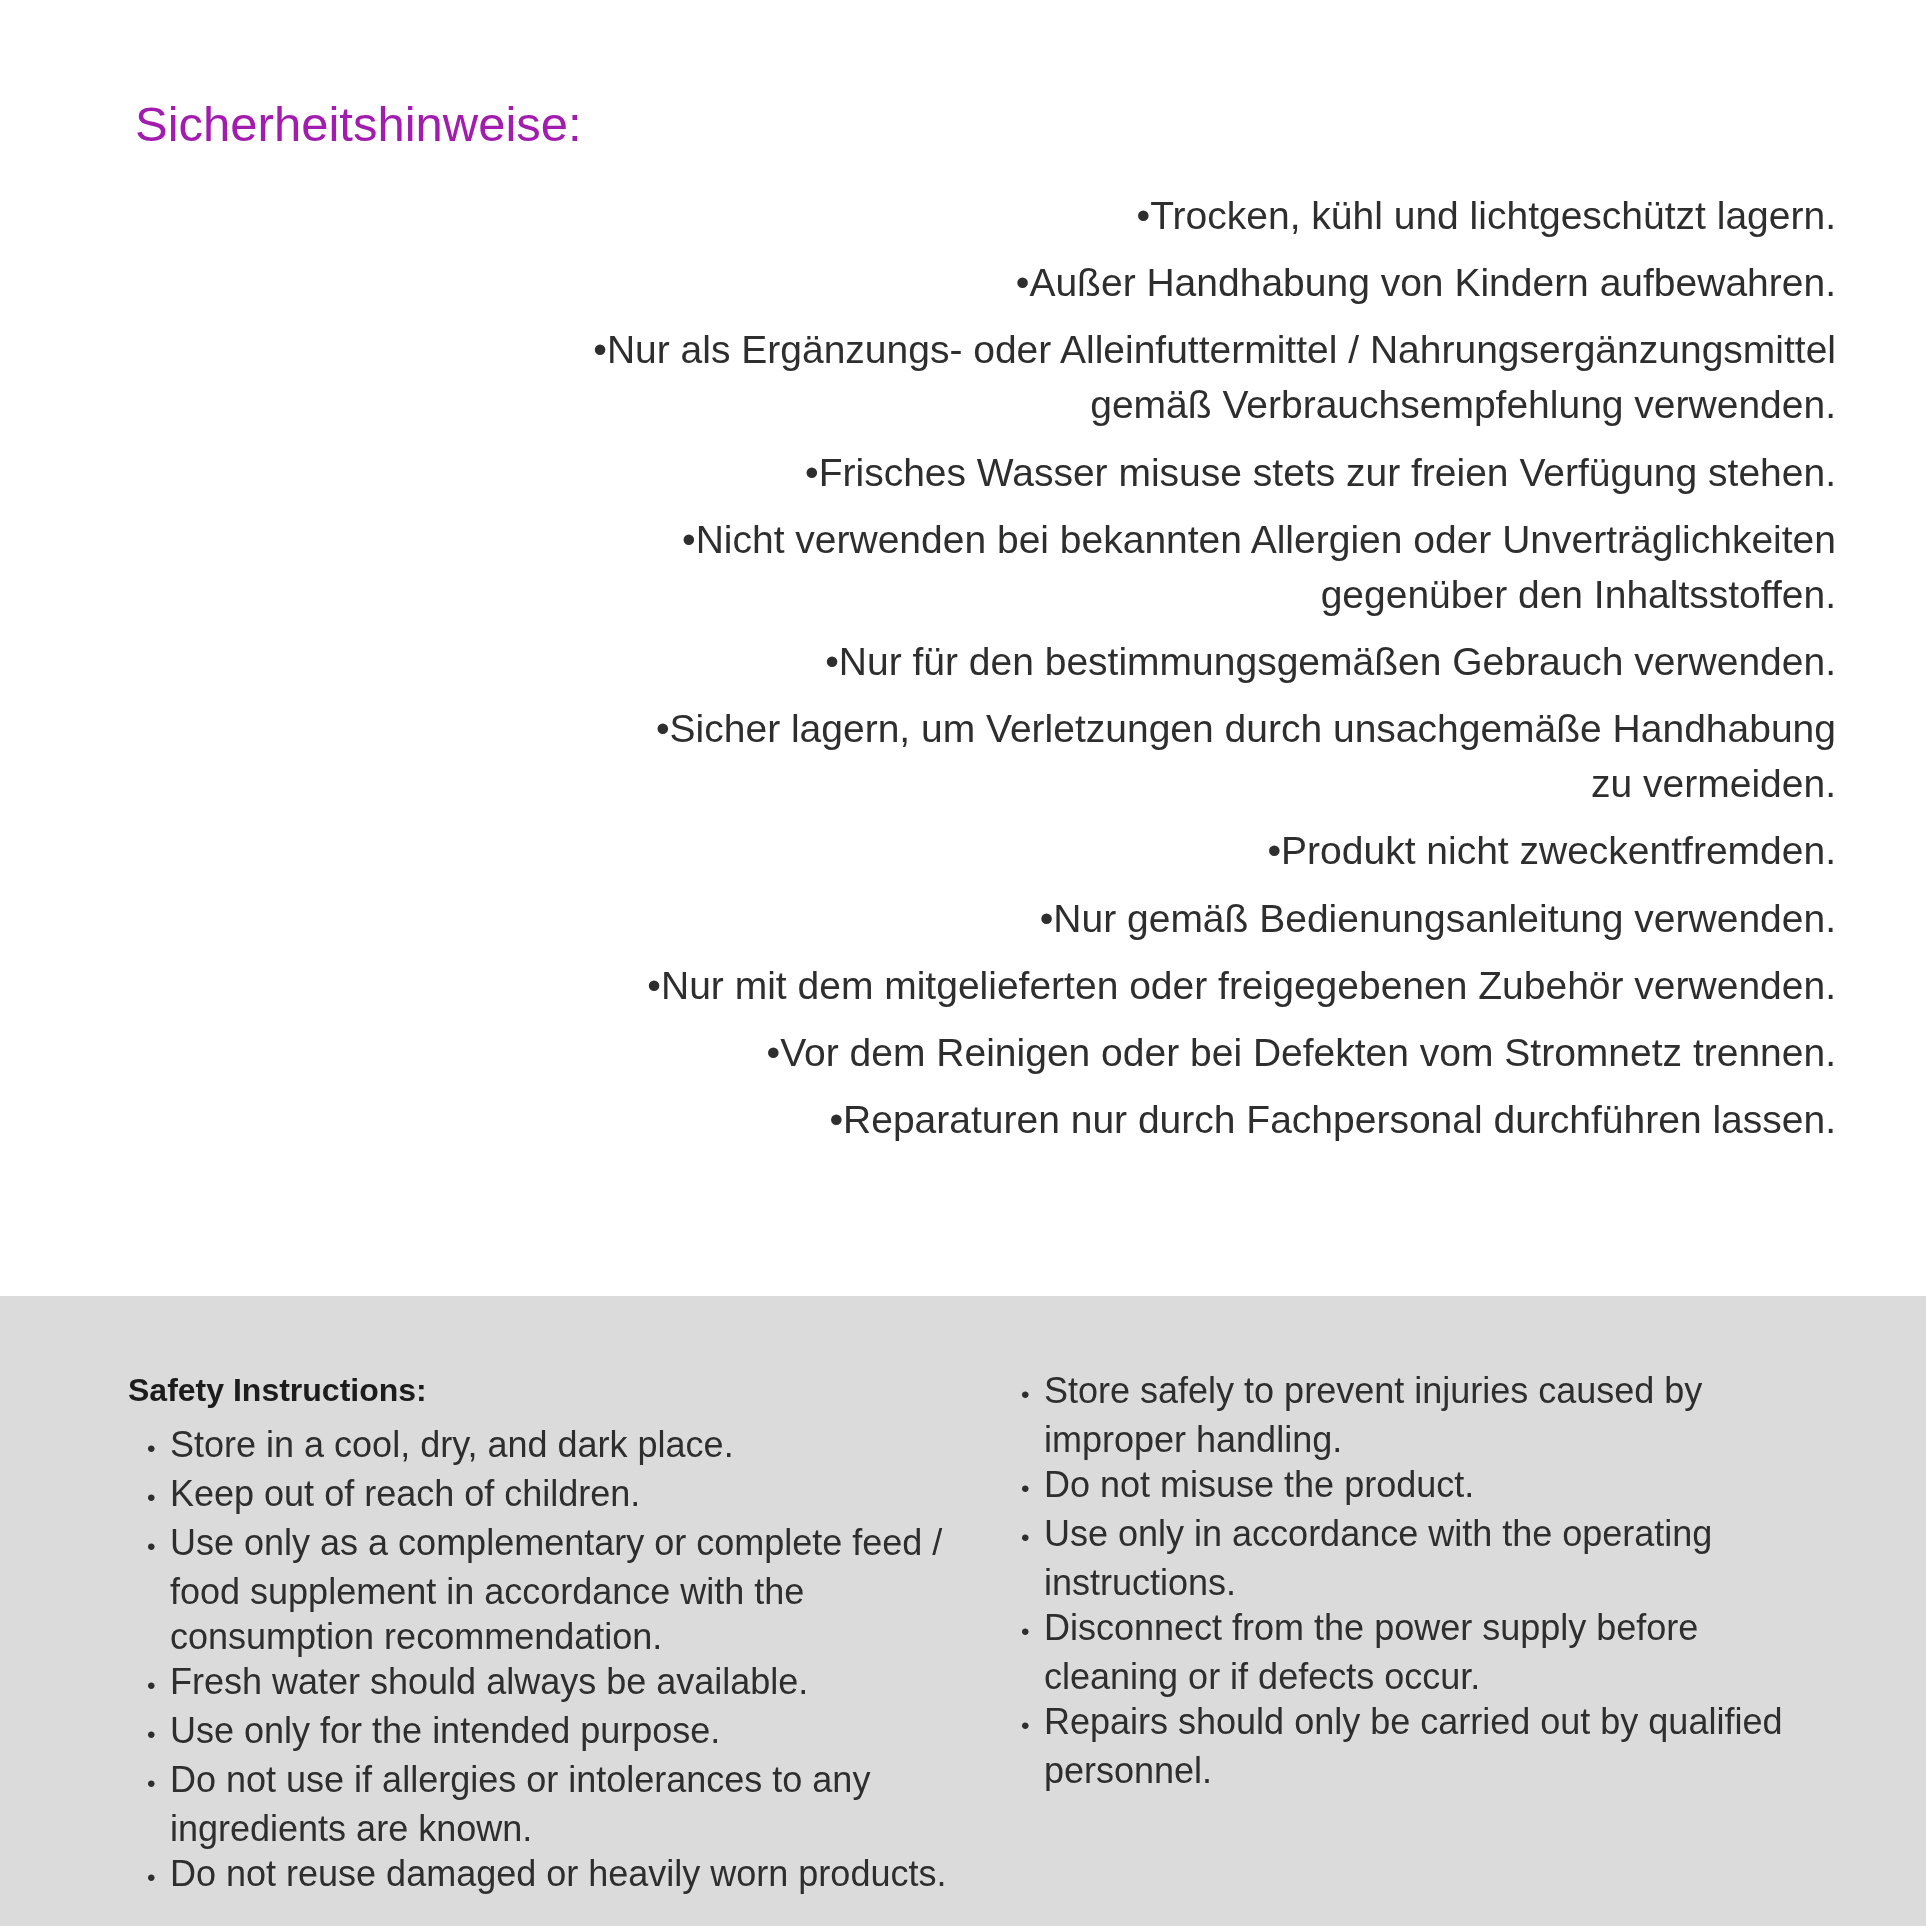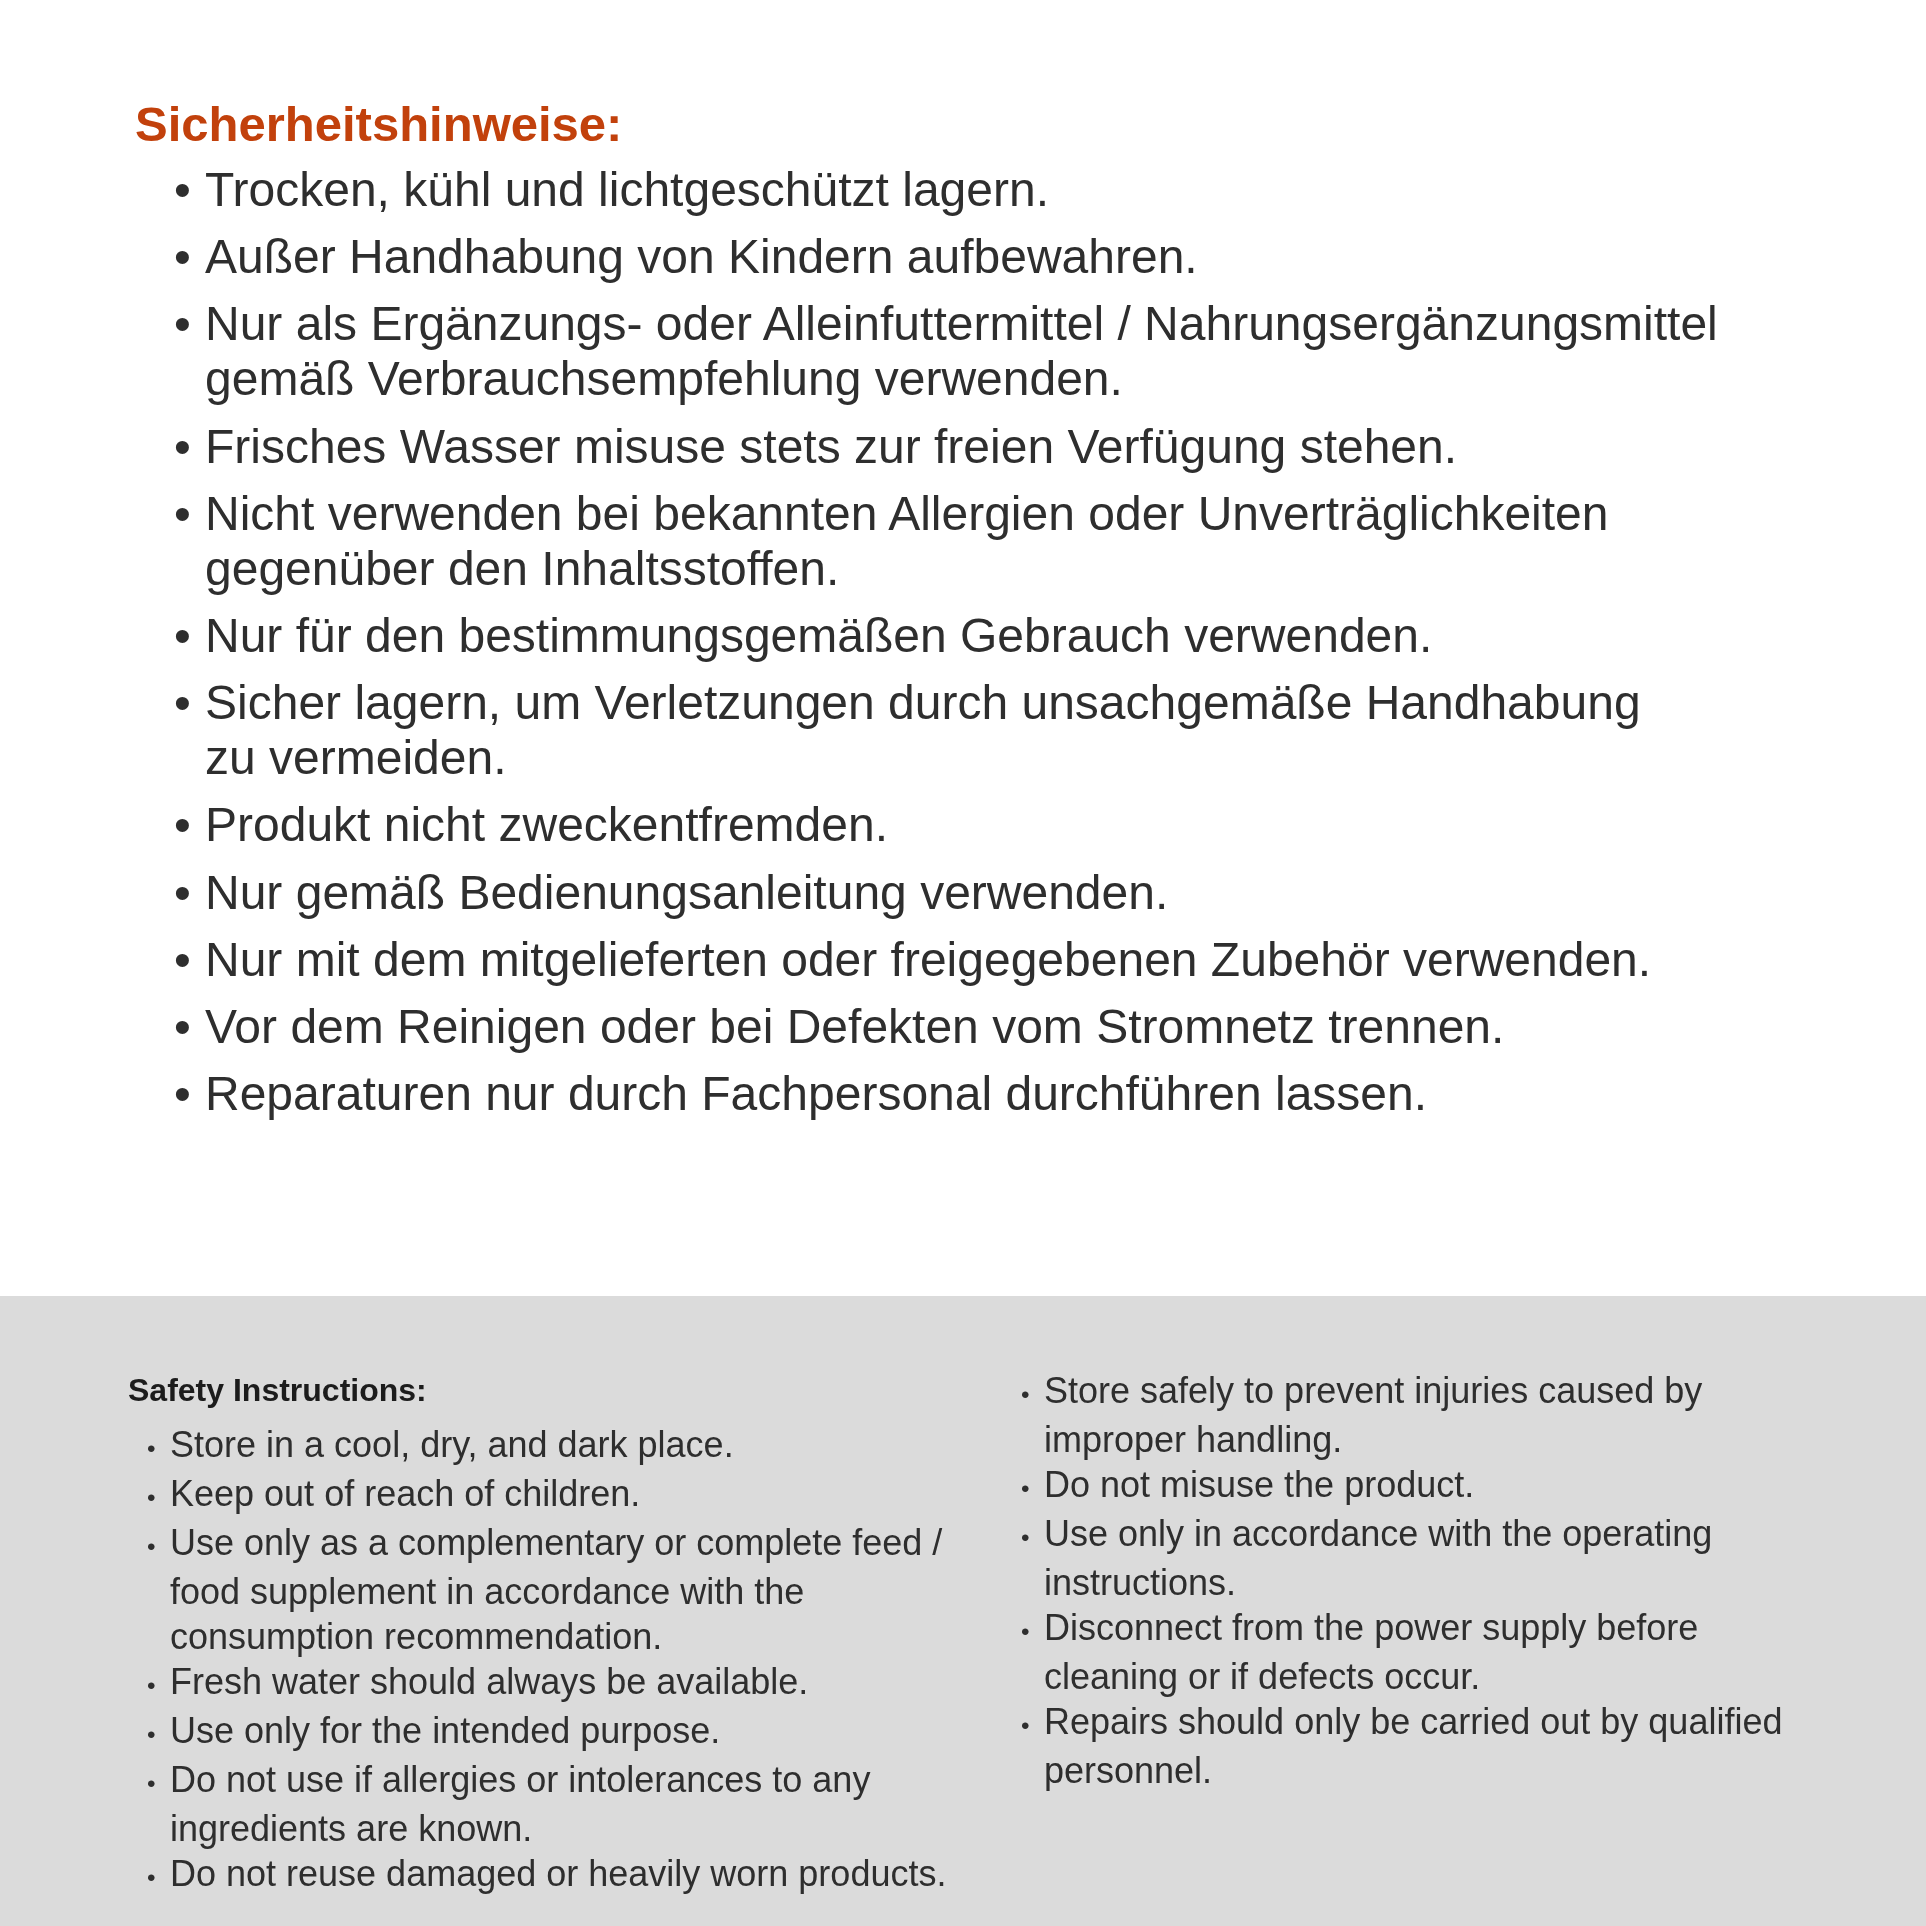--- a/index.html
+++ b/index.html
@@ -18,38 +18,39 @@
   }
   
   .de-section {
     box-sizing: border-box;
     height: 1296px;
     padding: 92px 90px 0 135px;
     background: var(--page-bg, #ffffff);
   }
   .de-title {
     font-size: 49px;
-    font-weight: 700;
+    font-weight: 400;
     line-height: 64px;
-    margin: 0 0 6px 0;
-    color: #c2410c;
+    margin: 0 0 32px 0;
+    color: #a21caf;
   }
   .de-list {
     list-style: none;
     margin: 0 0 0 39px;
     padding: 0;
     max-width: 1669px;
   }
   .de-list li {
-    font-size: 48px;
+    font-size: 39px;
     line-height: 55px;
     margin: 0 0 12.2px 0;
     padding-left: 31px;
     text-indent: -31px;
     white-space: pre-line;
+    text-align: right;
   }
   .de-list li::before {
     content: "\2022";
     display: inline-block;
     width: 31px;
     text-indent: 0;
   }
   
   .en-section {
     box-sizing: border-box;

